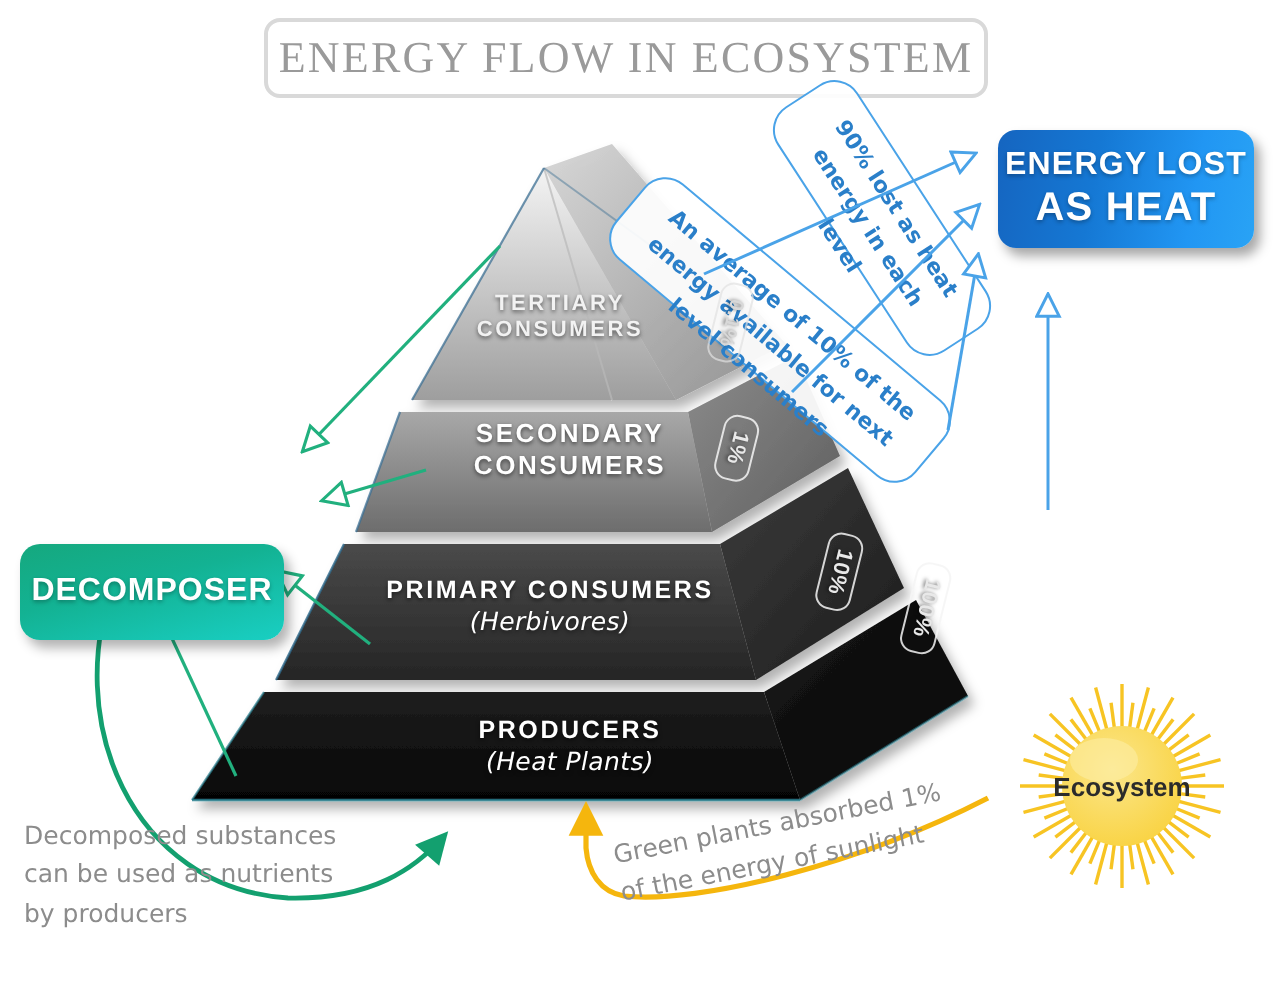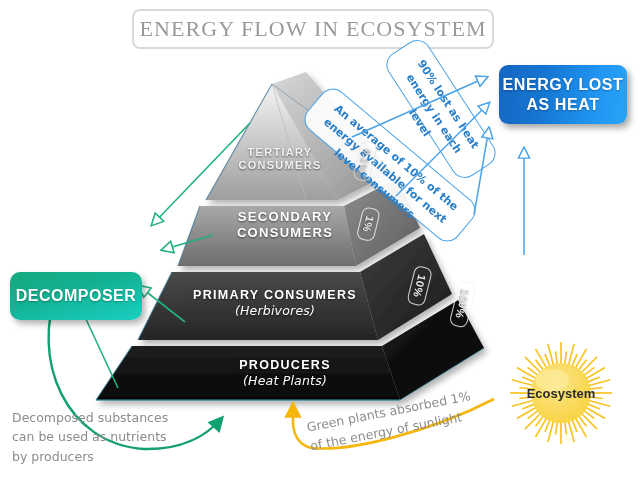--- a/index.html
+++ b/index.html
@@ -105,21 +105,21 @@
     position:absolute;z-index:7;left:499px;top:65px;width:128px;height:59px;
     border-radius:9px;
     background:linear-gradient(100deg,#1565c0 0%,#1578d4 38%,#2196f3 75%,#29a3f5 100%);
     box-shadow:3px 4px 6px rgba(0,0,0,.35);
     display:flex;flex-direction:column;align-items:center;justify-content:center;
     color:#ffffff;text-align:center;
     font-variant:small-caps;text-transform:uppercase;
     font-size:16px;font-weight:bold;letter-spacing:.6px;line-height:1.22;
     text-shadow:0 1px 2px rgba(0,0,0,.3);
   }
-  #heat-box .l2{font-size:16px;}
+  #heat-box .l2{font-size:20px;}
 
   
   #decomposer-box{
     position:absolute;z-index:7;left:10px;top:241px;width:132px;height:48px;
     border-radius:10px;
     background:linear-gradient(165deg,#15a87e 0%,#13b293 42%,#19cfc3 100%);
     box-shadow:3px 4px 6px rgba(0,0,0,.3);
     display:flex;align-items:center;justify-content:center;
     color:#ffffff;
     font-variant:small-caps;text-transform:uppercase;

